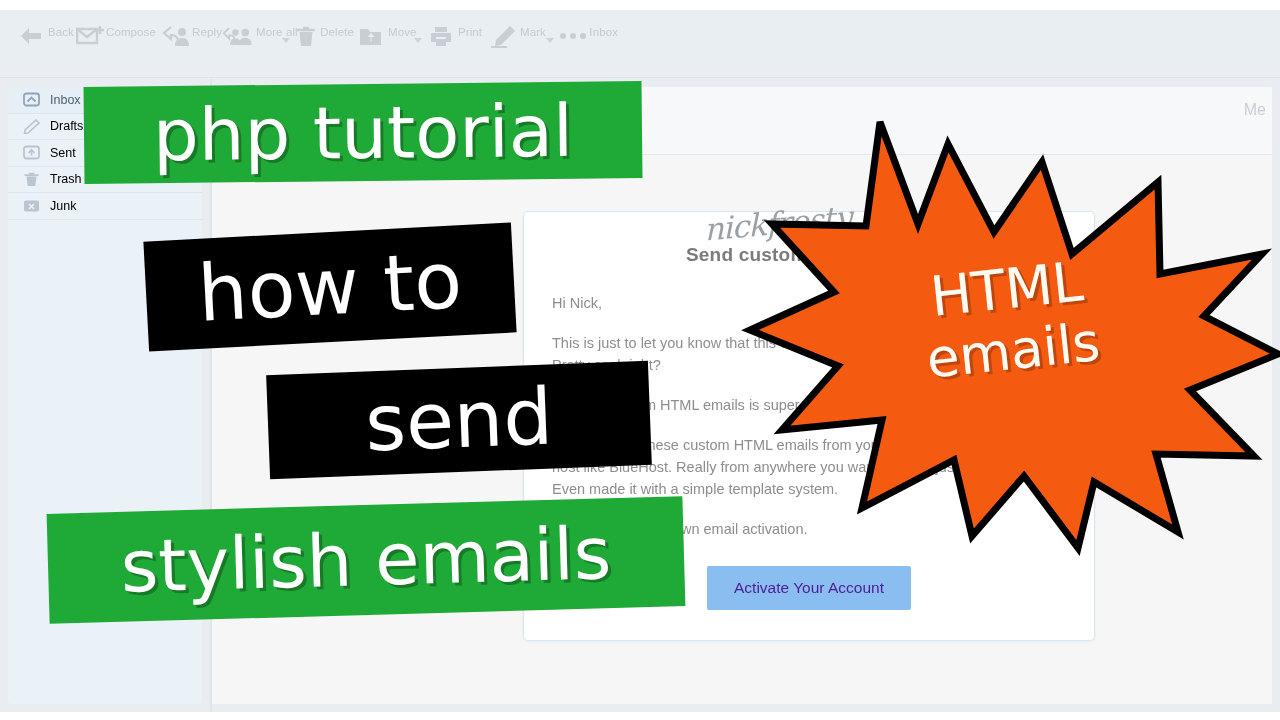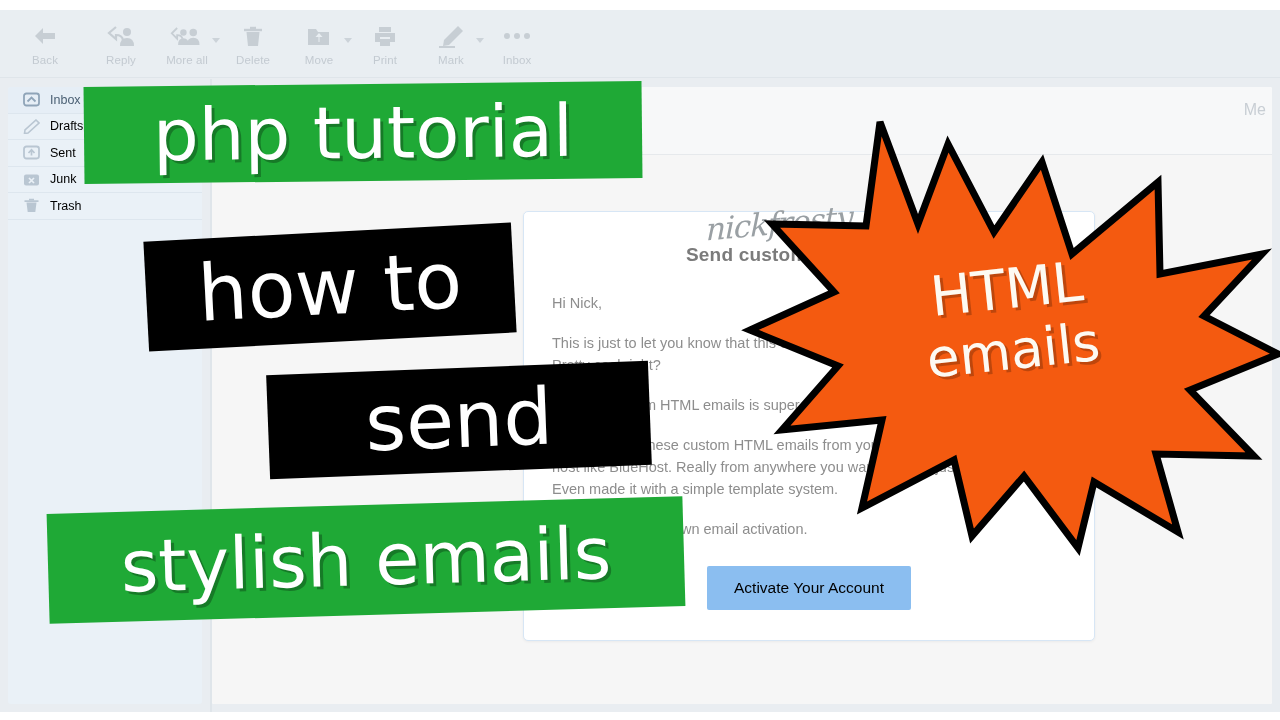--- a/index.html
+++ b/index.html
@@ -54,22 +54,22 @@
     align-items: flex-start;
     padding-left: 14px;
     padding-top: 6px;
   }
 
   .tb-item {
     position: relative;
     width: 62px;
     height: 58px;
     display: flex;
-    flex-direction: column;
-    align-items: center;
+    flex-direction: row;
+    align-items: flex-start;
     justify-content: flex-start;
     padding-top: 6px;
     cursor: pointer;
   }
   .tb-item.wide { width: 70px; }
 
   .tb-gap { width: 14px; }
 
   .tb-icon {
     height: 28px;
@@ -220,21 +220,21 @@
     margin-bottom: 18px;
   }
 
   #activate-btn {
     display: block;
     margin: 26px auto 0 auto;
     width: 204px;
     padding: 13px 0;
     text-align: center;
     background: #8bbef0;
-    color: #000000;
+    color: #4c1d95;
     font-size: 15.5px;
     border: none;
     border-radius: 2px;
     cursor: pointer;
     font-family: "Liberation Sans", sans-serif;
   }
 
   
   #overlays {
     position: absolute;
@@ -340,20 +340,30 @@
 
       <div class="tb-item">
         <span class="tb-icon">
           <svg width="26" height="22" viewBox="0 0 26 22">
               <path d="M11 3 L3 11 L11 19 L11 14 L23 14 L23 8 L11 8 Z" fill="currentColor"></path>
             </svg>
         </span>
         <span class="tb-label">Back</span>
       </div>
 
+      <div class="tb-item wide">
+        <span class="tb-icon">
+          <svg width="30" height="22" viewBox="0 0 30 22">
+            <path d="M1 4 L21 4 L21 18 L1 18 Z" fill="none" stroke="currentColor" stroke-width="2.4"></path>
+            <path d="M1 4 L11 12 L21 4" fill="none" stroke="currentColor" stroke-width="2.4"></path>
+            <path d="M24 1 L24 9 M20 5 L28 5" stroke="currentColor" stroke-width="2.6"></path>
+          </svg>
+        </span>
+        <span class="tb-label">Compose</span>
+      </div>
 
       <div class="tb-gap"></div>
 
       <div class="tb-item">
         <span class="tb-icon">
           <svg width="30" height="23" viewBox="0 0 30 23">
             <path d="M10 2 L3 8 L10 14 L10 10 Q16 10 17 15" fill="none" stroke="currentColor" stroke-width="2.2"></path>
             <circle cx="21" cy="7" r="4" fill="currentColor"></circle>
             <path d="M14 21 Q14 13 21 13 Q28 13 28 21 Z" fill="currentColor"></path>
           </svg>
@@ -455,41 +465,41 @@
         </div>
 
         <div class="folder">
           <span class="f-icon">
             <svg width="17" height="15" viewBox="0 0 17 15">
               <rect x="1" y="1.5" width="15" height="12" rx="2.4" fill="none" stroke="currentColor" stroke-width="1.8"></rect>
               <path d="M8.5 10.5 L8.5 5 M5.5 8 L8.5 4.7 L11.5 8" fill="none" stroke="currentColor" stroke-width="1.7"></path>
             </svg>
           </span>
           <span class="f-label">Sent</span>
-        </div>
-
-        <div class="folder">
-          <span class="f-icon">
-            <svg width="17" height="15" viewBox="0 0 17 15">
-              <rect x="1" y="2.5" width="15" height="11" rx="2" fill="currentColor"></rect>
-              <path d="M6 6 L11 11 M11 6 L6 11" stroke="#eaf1f7" stroke-width="1.7"></path>
-            </svg>
-          </span>
-          <span class="f-label">Junk</span>
         </div>
 
         <div class="folder">
           <span class="f-icon">
             <svg width="17" height="15" viewBox="0 0 17 15">
               <path d="M1.5 3.2 L15.5 3.2" stroke="currentColor" stroke-width="1.8"></path>
               <path d="M6 1.6 L11 1.6" stroke="currentColor" stroke-width="1.8"></path>
               <path d="M3.5 4.6 L13.5 4.6 L12.3 14 L4.7 14 Z" fill="currentColor"></path>
             </svg>
           </span>
           <span class="f-label">Trash</span>
+        </div>
+
+        <div class="folder">
+          <span class="f-icon">
+            <svg width="17" height="15" viewBox="0 0 17 15">
+              <rect x="1" y="2.5" width="15" height="11" rx="2" fill="currentColor"></rect>
+              <path d="M6 6 L11 11 M11 6 L6 11" stroke="#eaf1f7" stroke-width="1.7"></path>
+            </svg>
+          </span>
+          <span class="f-label">Junk</span>
         </div>
 
       </div>
     </div>
 
     <div id="msglist"></div>
 
     <div id="reading-pane">
       <div id="reading-inner">
 

